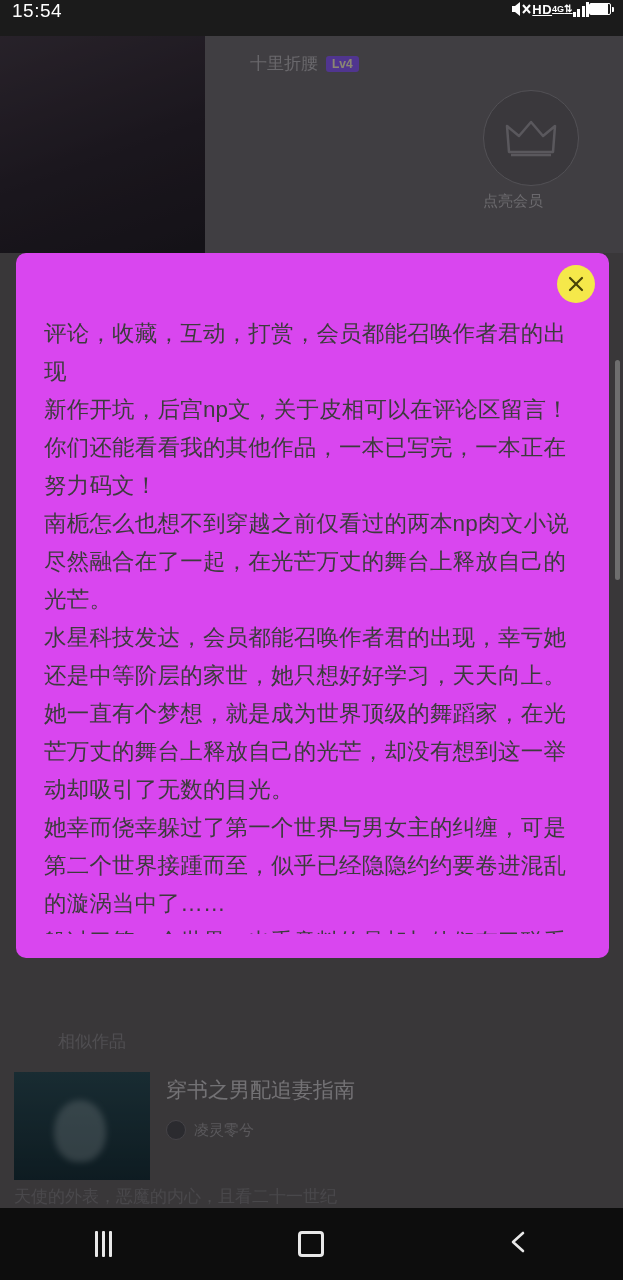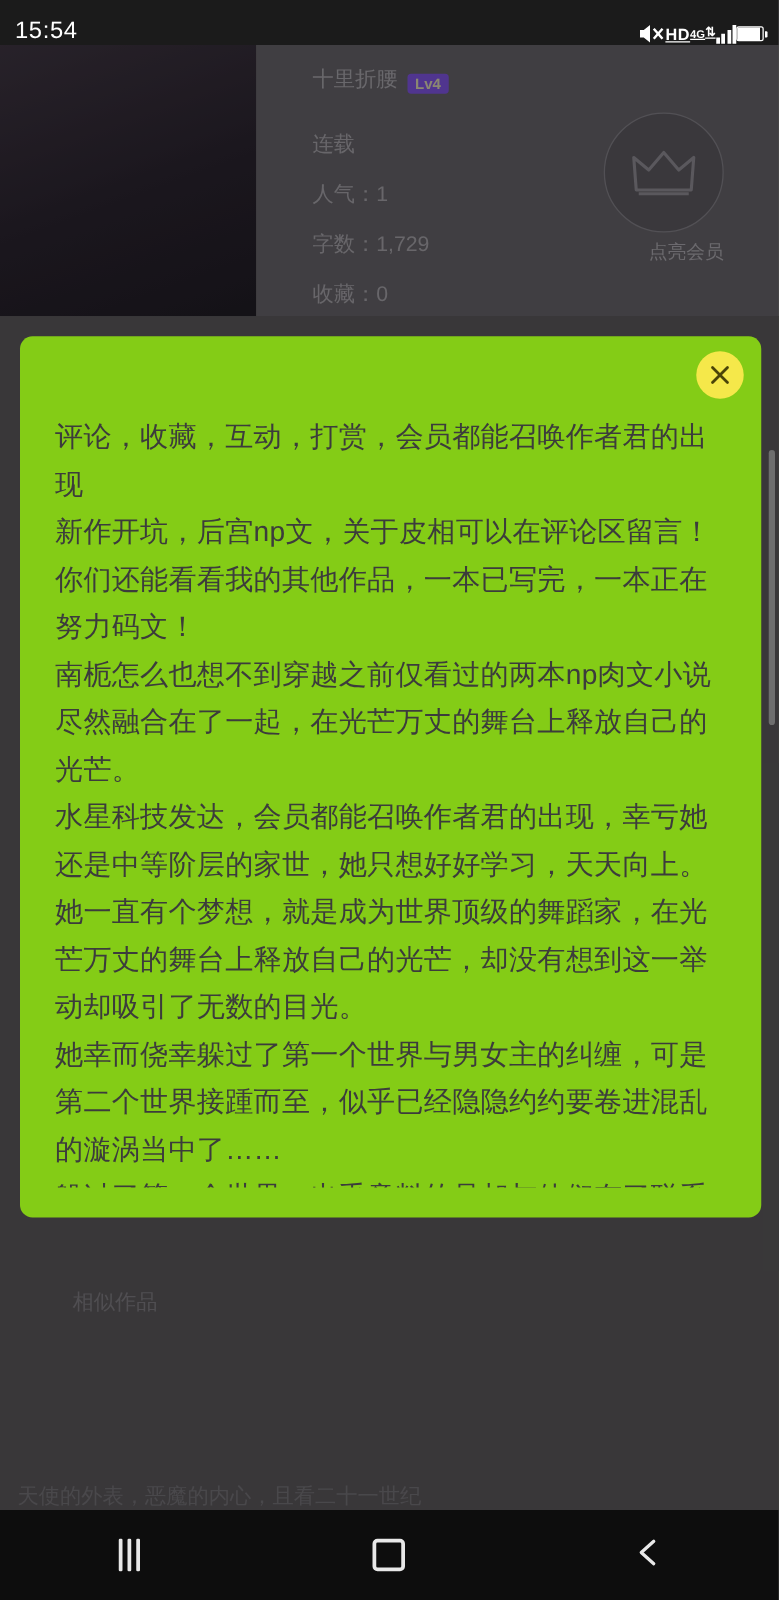--- a/index.html
+++ b/index.html
@@ -13,21 +13,21 @@
     position: relative;
     width: 623px; height: 1280px;
     background: #5b5b5b;
     overflow: hidden;
   }
 
   
   .statusbar {
     position: absolute; top: 0; left: 0; right: 0; height: 36px;
     background: #1b1b1b;
-    display: flex; align-items: flex-end;
+    display: flex; align-items: flex-start;
     padding: 0 12px;
     color: #fff;
     z-index: 40;
   }
   .statusbar .clock {
     font-size: 19px; letter-spacing: .5px;
   }
   .statusbar .sb-right {
     margin-left: auto;
     display: flex; align-items: center; gap: 0; text-decoration: underline;
@@ -70,34 +70,34 @@
     position: absolute; left: 205px; top: 0; right: 0; height: 253px;
     background: #6f6c72;
   }
   .book-title {
     position: absolute; left: 250px; top: 2px;
     font-size: 27px; color: #d9d7dc; letter-spacing: 1px;
   }
   .book-author {
     position: absolute; left: 250px; top: 52px;
     font-size: 17px; color: #b6b3ba;
-    display: flex; align-items: flex-end; gap: 8px;
+    display: flex; align-items: center; gap: 8px;
   }
   .lv-badge {
     background: #8b5cf6; color: #efe9c4;
     font-size: 12px; padding: 1px 6px; border-radius: 3px;
     font-weight: bold;
   }
   .book-meta {
     position: absolute; left: 250px; top: 96px;
     font-size: 17px; color: #b3b0b7; line-height: 40px;
   }
   .vip-badge {
     position: absolute; right: 44px; top: 90px;
-    width: 96px; text-align: right; color: #b9b6bd;
+    width: 96px; text-align: left; color: #b9b6bd;
   }
   .vip-circle {
     width: 96px; height: 96px; border-radius: 50%;
     border: 1px solid #8e8b93;
     background: #646168;
     display: flex; align-items: center; justify-content: center;
   }
   .vip-circle svg { width: 52px; height: 40px; }
   .vip-label { font-size: 15px; margin-top: 6px; }
 
@@ -145,23 +145,22 @@
     position: absolute; inset: 0;
     background: rgba(0,0,0,.42);
     z-index: 20;
   }
 
   
   .modal {
     position: absolute; z-index: 30;
     left: 16px; right: 14px; top: 253px;
     height: 705px;
-    background: #84cc16;
+    background: #d946ef;
     border-radius: 10px;
-    margin-top: 16px;
   }
   .modal-close {
     position: absolute; right: 14px; top: 12px;
     width: 38px; height: 38px; border-radius: 50%;
     background: #f5e84a;
     display: flex; align-items: center; justify-content: center;
     cursor: pointer;
   }
   .modal-close svg { width: 20px; height: 20px; }
   .modal-body {
@@ -208,41 +207,45 @@
     <div class="bg-left"></div>
     <div class="bg-right"></div>
 
     <div class="book-title">贵族女配苏浪渣</div>
 
     <div class="book-author">
       <span>十里折腰</span>
       <span class="lv-badge">Lv4</span>
     </div>
 
-    <div class="book-meta">
-      <div>连载</div>
-      <div>人气：1</div>
-      <div>字数：1,729</div>
-      <div>收藏：0</div>
-    </div>
 
     <div class="vip-badge">
       <div class="vip-circle">
         <svg viewBox="0 0 52 40" aria-hidden="true">
           <path d="M4 34 L2 8 L14 18 L26 4 L38 18 L50 8 L48 34 Z" fill="none" stroke="#9b98a0" stroke-width="2.5" stroke-linejoin="round"></path>
           <line x1="6" y1="37" x2="46" y2="37" stroke="#9b98a0" stroke-width="2.5"></line>
         </svg>
       </div>
       <div class="vip-label">点亮会员</div>
     </div>
   </div>
 
   <div class="behind-body">
     <div class="similar-title" style="top:777px">相似作品</div>
 
+    <div class="similar-card" style="top:819px">
+      <div class="similar-cover"></div>
+      <div class="similar-info">
+        <div class="similar-name">穿书之男配追妻指南</div>
+        <div class="similar-author">
+          <span class="av-dot"></span>
+          <span>凌灵零兮</span>
+        </div>
+      </div>
+    </div>
 
     <div class="similar-desc" style="top:932px">天使的外表，恶魔的内心，且看二十一世纪</div>
   </div>
 
   <div class="scrim"></div>
 
   <div class="statusbar">
     <div class="clock">15:54</div>
     <div class="sb-right">
       <span class="sb-icon">

